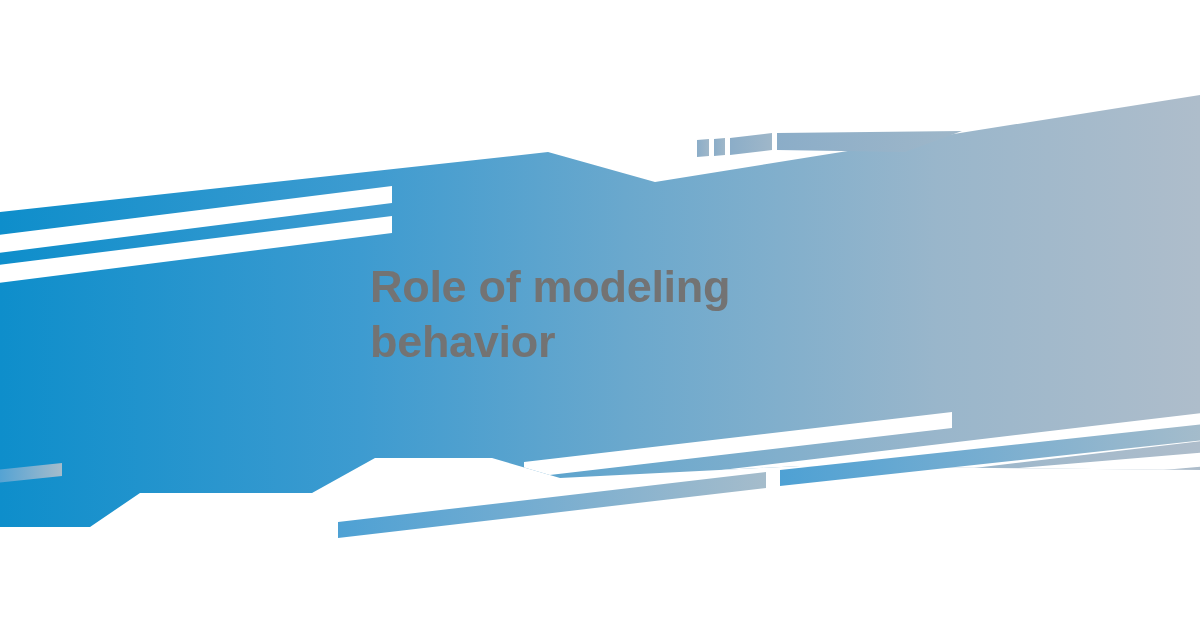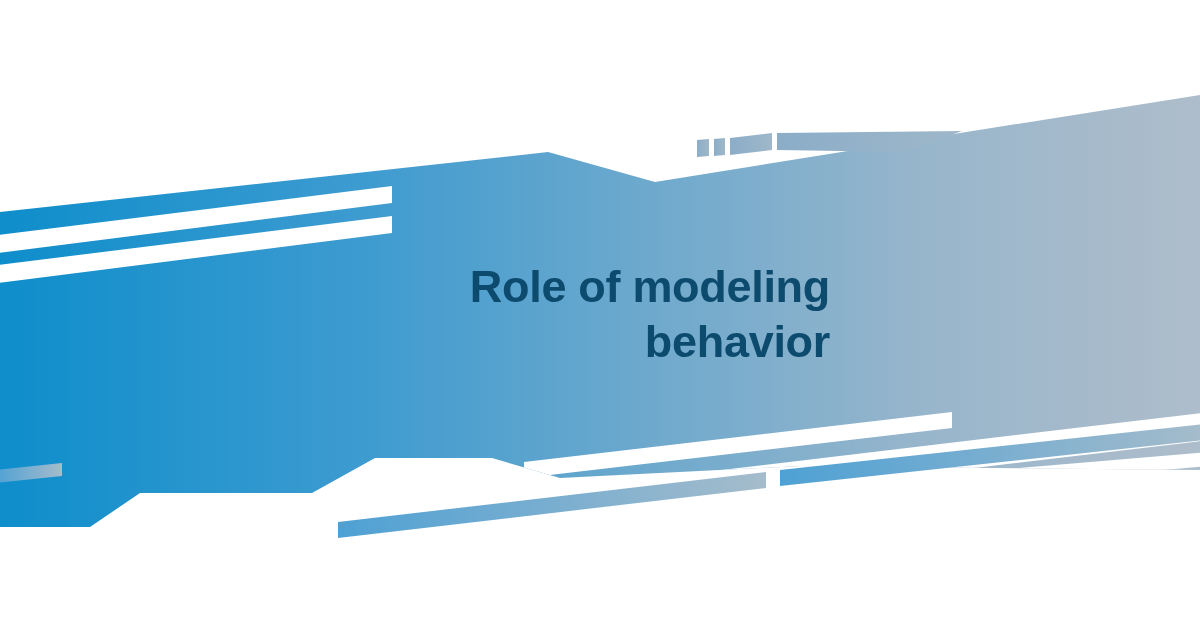--- a/index.html
+++ b/index.html
@@ -31,26 +31,26 @@
     top: 0;
     width: 1200px;
     height: 630px;
     display: flex;
     align-items: center;
     justify-content: center;
     pointer-events: none;
   }
   #title-text {
     width: 460px;
-    text-align: right;
+    text-align: left;
     font-family: "Liberation Sans", sans-serif;
     font-size: 45px;
     font-weight: bold;
     line-height: 1.22;
-    color: #0c4a6e;
+    color: #737373;
     letter-spacing: -0.3px;
     margin: 0;
     padding: 0;
     white-space: pre-line;
   }
 </style>
 </head>
 <body>
 
 <div id="banner">

